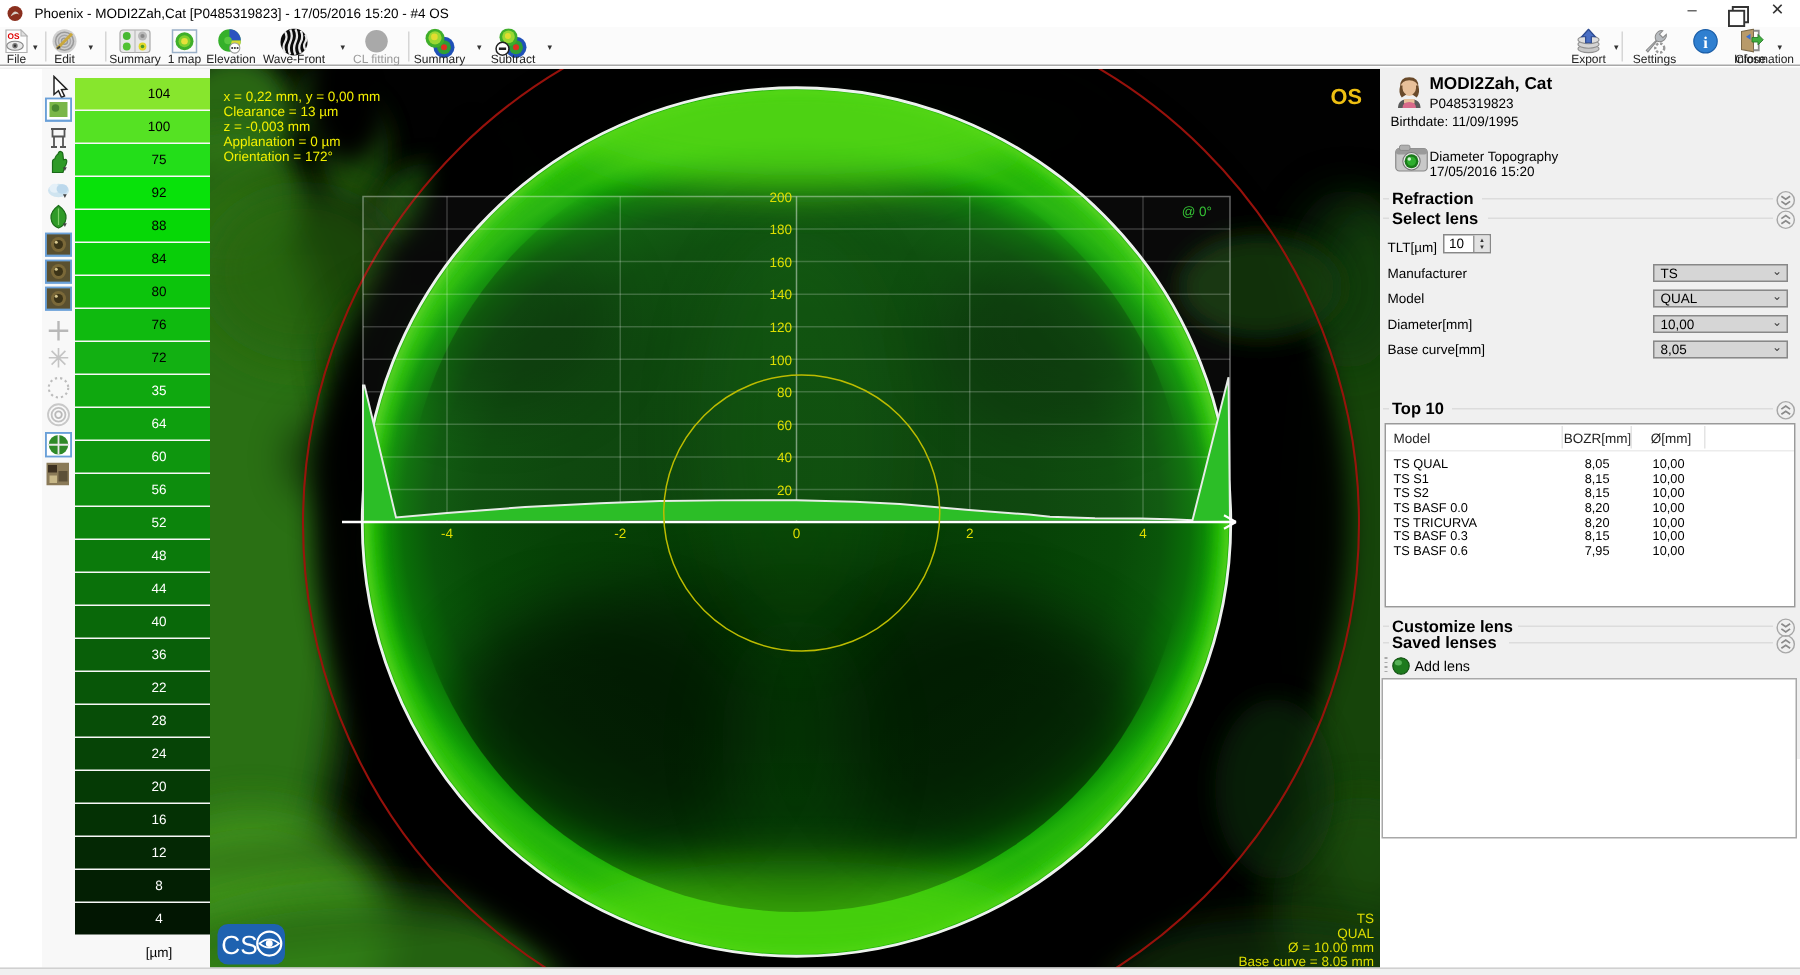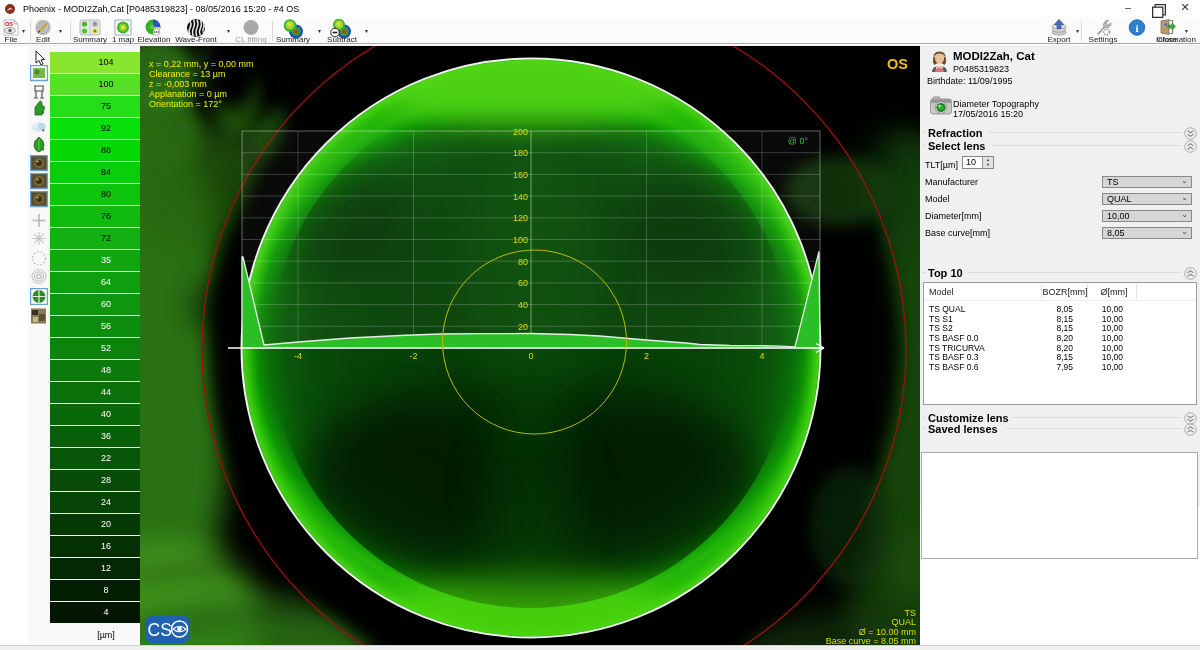--- a/index.html
+++ b/index.html
@@ -26,21 +26,21 @@
 .dd { position:absolute; left:182px; width:90px; height:12px; background:#d6d6d6; border:1px solid #888; font-size:9px; line-height:10px; padding-left:4px; color:#000; }
 .dd:after { content:"\2304"; position:absolute; right:3px; top:-1px; font-size:8px; color:#444; }
 </style>
 </head>
 <body>
 <div id="titlebar">
   <svg style="position:absolute;left:4px;top:3px" width="12" height="12" viewBox="0 0 12 12">
       <circle cx="6" cy="6" r="5" fill="#8a2f1e"></circle>
       <path d="M3 8 Q6 2 9 7 Q7 5 3 8z" fill="#d8d0c8"></path>
     </svg>
-  <div id="titletext">Phoenix - MODI2Zah,Cat [P0485319823] - 08/05/2016 15:20 - #4 OS</div>
+  <div id="titletext">Phoenix - MODI2Zah,Cat [P0485319823] - 17/05/2016 15:20 - #4 OS</div>
   <div class="winbtn" style="left:1121px;">–</div>
   <svg class="winbtn" style="left:1152px;top:3px" width="9" height="9" viewBox="0 0 11 11">
       <rect x="0.5" y="2.5" width="8" height="8" fill="none" stroke="#333" stroke-width="1"></rect>
       <path d="M2.5 2.5 v-2 h8 v8 h-2" fill="none" stroke="#333" stroke-width="1"></path>
     </svg>
   <div class="winbtn" style="left:1178px;">✕</div>
 </div>
 <div id="toolbar">
 <div class="tbicon" style="left:2px"><svg width="18" height="17" viewBox="0 0 18 17">
         <path d="M2 1 h10 l4 4 v11 h-14 z" fill="#fdfdfd" stroke="#b0b0b0" stroke-width="0.8"></path>
@@ -479,15 +479,23 @@
       <circle cx="6" cy="6" r="5.3" fill="none" stroke="#a8a8a8" stroke-width="0.9"></circle>
       <path d="M3.3 3.5 L6 5.4 L8.7 3.5 M3.3 6.7 L6 8.6 L8.7 6.7" stroke="#8a8a8a" fill="none" stroke-width="1.1"></path>
     </svg>
 <div class="rp-line" style="left:2px;top:382px;width:4px"></div>
 <div class="rp-bold" style="left:8px;top:377px">Saved lenses</div>
 <div class="rp-line" style="left:86px;top:382px;width:176px"></div>
 <svg style="position:absolute;left:264px;top:377px" width="13" height="13" viewBox="0 0 12 12">
       <circle cx="6" cy="6" r="5.3" fill="none" stroke="#a8a8a8" stroke-width="0.9"></circle>
       <path d="M3.3 5.3 L6 3.4 L8.7 5.3 M3.3 8.5 L6 6.6 L8.7 8.5" stroke="#8a8a8a" fill="none" stroke-width="1.1"></path>
     </svg>
+<div style="position:absolute;left:0;top:390px;width:280px;height:16px;background:#f0f0f0">
+<div style="position:absolute;left:3px;top:2px;width:2px;height:11px;background-image:repeating-linear-gradient(#aaa 0 1px, transparent 1px 3px)"></div>
+<svg style="position:absolute;left:8px;top:2px" width="12" height="12" viewBox="0 0 12 12">
+        <circle cx="6" cy="6" r="5.5" fill="#1d7a1d" stroke="#0c4a0c" stroke-width="0.7"></circle>
+        <ellipse cx="4.2" cy="3.8" rx="2.4" ry="1.8" fill="#55b055"></ellipse>
+      </svg>
+<div style="position:absolute;left:23px;top:3px;font-size:9.5px">Add lens</div>
+</div>
 <div style="position:absolute;left:1px;top:406px;width:277px;height:107px;background:#fff;border:1px solid #a8a8a8"></div>
 </div>
 <div id="bottomstrip"></div>
 
 </body></html>

